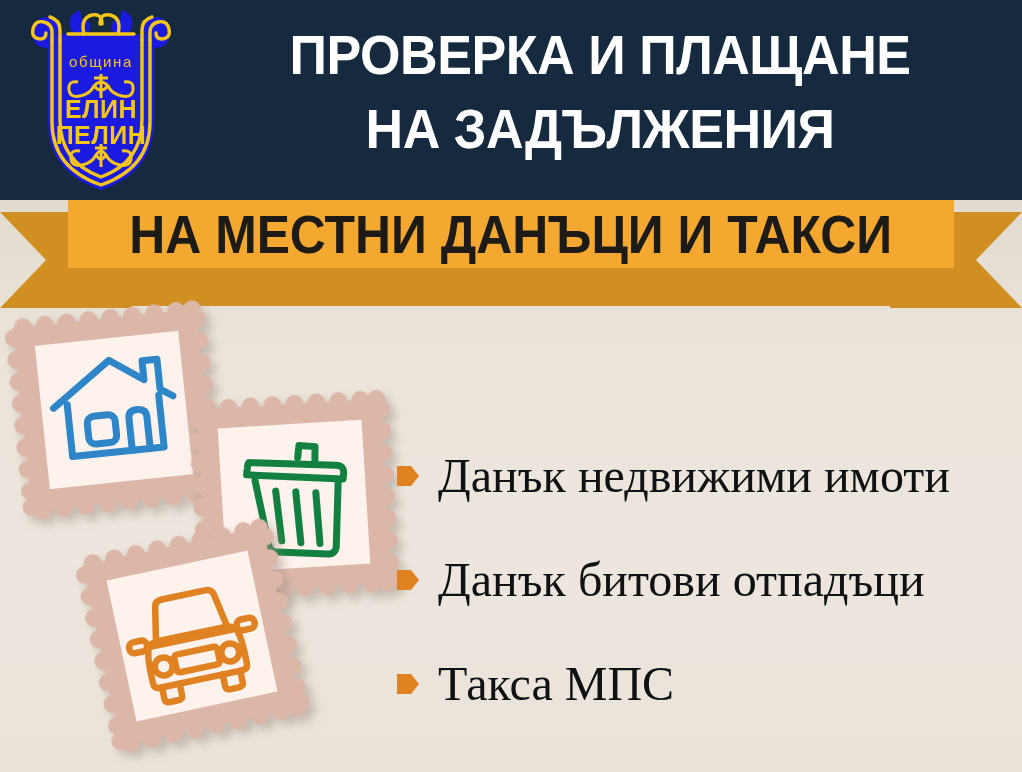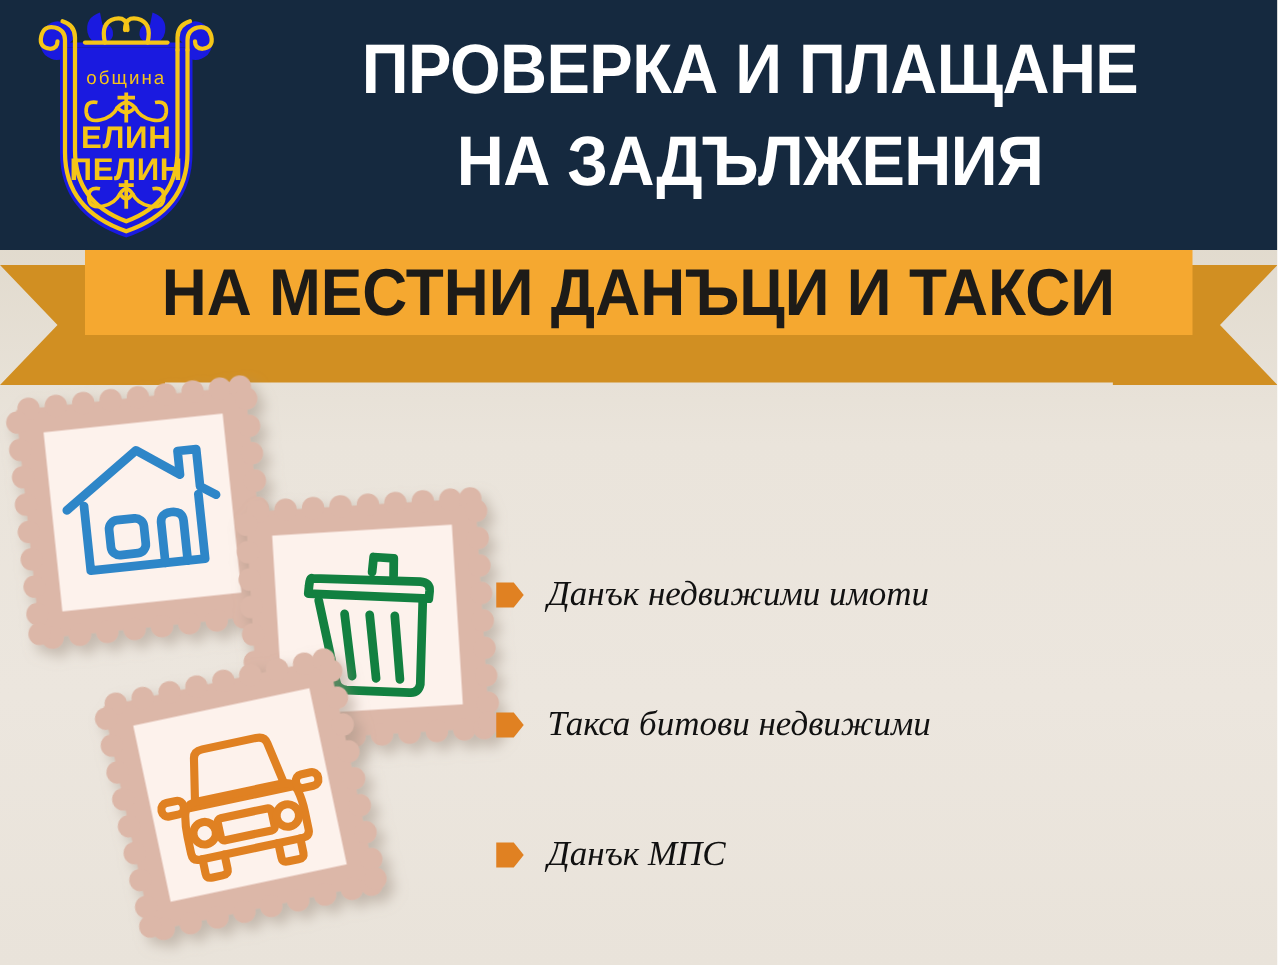--- a/index.html
+++ b/index.html
@@ -136,25 +136,24 @@
   }
   .svc-bullet {
     width: 24px;
     height: 26px;
     margin-right: 18px;
     flex: 0 0 auto;
   }
   .svc-bullet svg { display: block; width: 100%; height: 100%; }
   .svc-label {
     font-family: "Liberation Serif", serif;
-    font-size: 28px;
+    font-size: 48px;
     line-height: 46px;
     color: #111111;
     white-space: nowrap;
-    font-style: italic;
   }
 </style>
 </head>
 <body>
 
 <div id="poster">
 
   <div class="header">
 
     <div class="crest">
@@ -411,27 +410,27 @@
       </span>
       <span class="svc-label">Данък недвижими имоти</span>
     </div>
 
     <div class="svc-item">
       <span class="svc-bullet">
         <svg viewBox="0 0 24 26" xmlns="http://www.w3.org/2000/svg">
           <path d="M1 3 L15 3 L23 13 L15 23 L1 23 Z" fill="#e08122"></path>
         </svg>
       </span>
-      <span class="svc-label">Такса битови недвижими</span>
+      <span class="svc-label">Данък битови отпадъци</span>
     </div>
 
     <div class="svc-item">
       <span class="svc-bullet">
         <svg viewBox="0 0 24 26" xmlns="http://www.w3.org/2000/svg">
           <path d="M1 3 L15 3 L23 13 L15 23 L1 23 Z" fill="#e08122"></path>
         </svg>
       </span>
-      <span class="svc-label">Данък МПС</span>
+      <span class="svc-label">Такса МПС</span>
     </div>
 
   </div>
 
 </div>
 
 </body></html>

